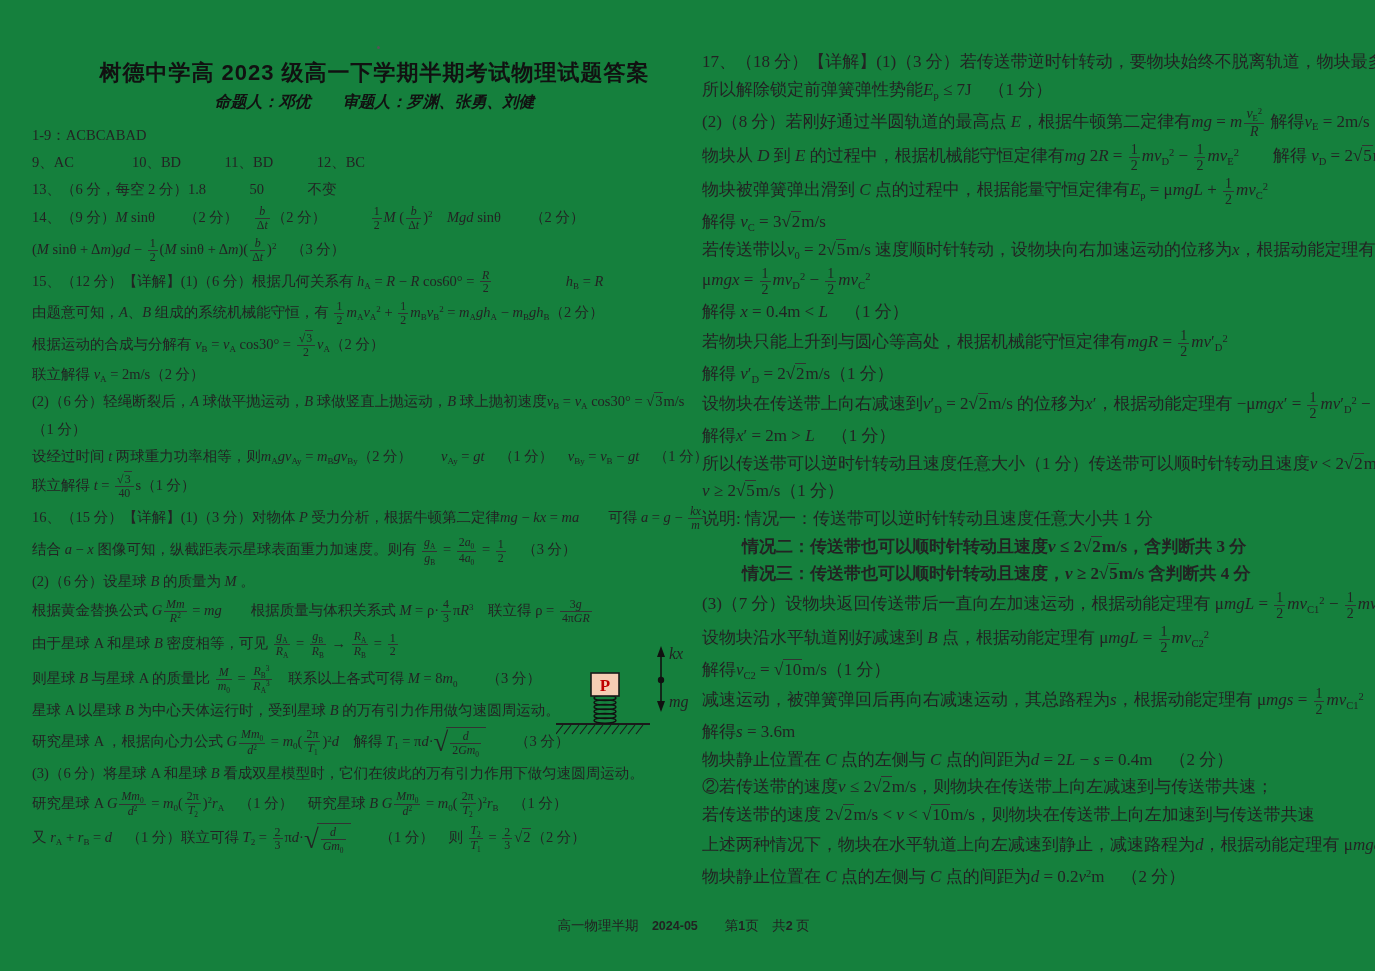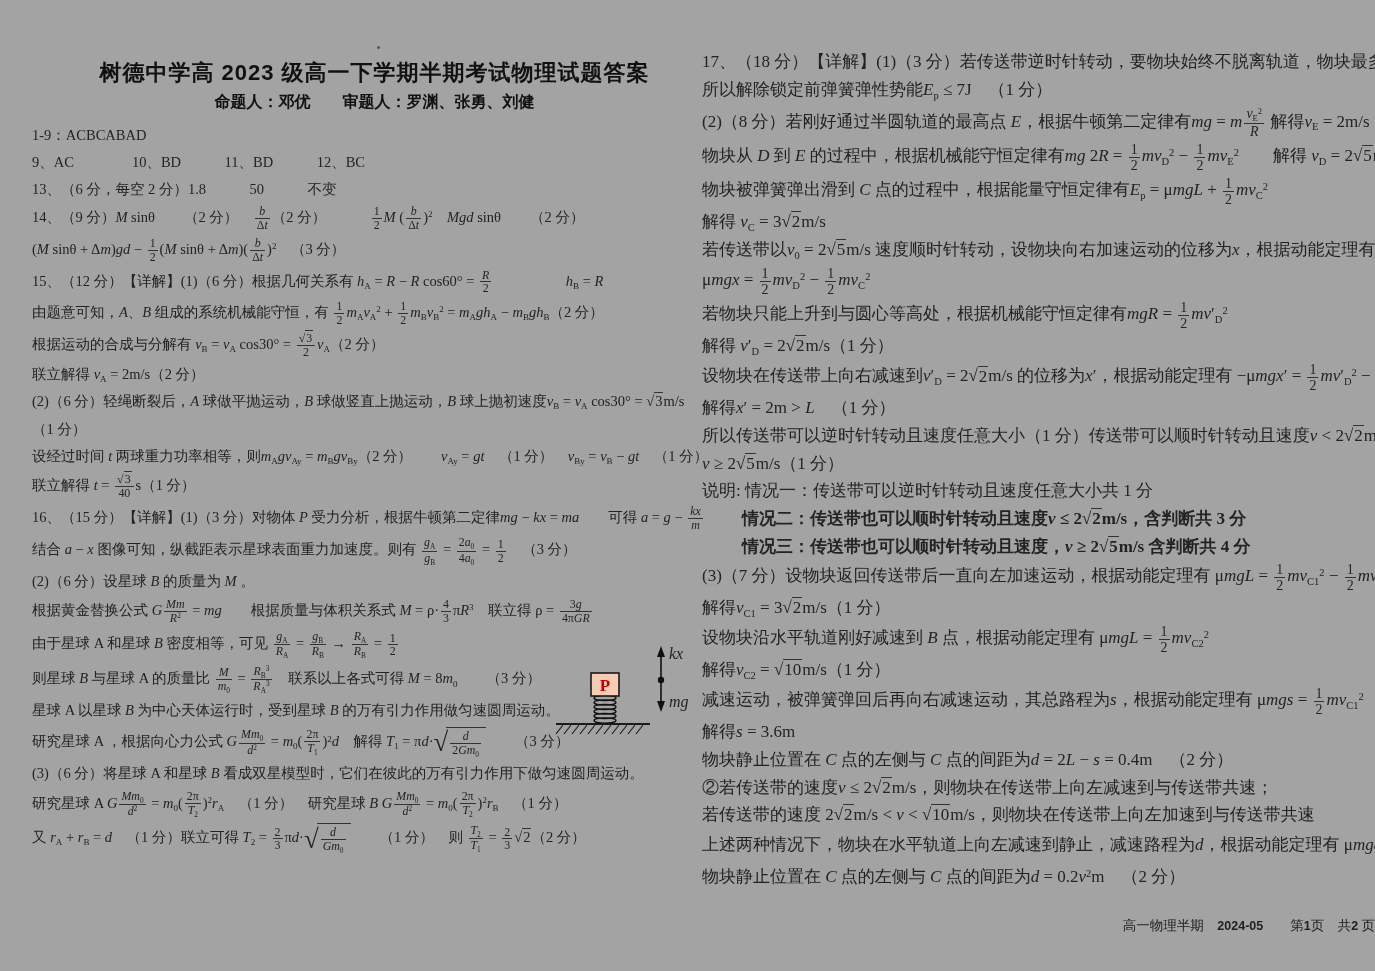--- a/index.html
+++ b/index.html
@@ -1,32 +1,33 @@
 <!DOCTYPE html>
 <html><head>
 <meta charset="utf-8">
 <style>
   html,body{margin:0;padding:0;background:#ffffff;}
   .page{
-    position:relative;width:1375px;height:971px;background:#a3a3a3;
+    position:relative;width:1375px;height:971px;background:#15803d;
     font-family:"Liberation Serif","DejaVu Serif",serif;color:#232323;
     overflow:hidden;
   }
   .col{position:absolute;}
   .col.left{left:32px;top:58px;width:655px;font-size:14.5px;}
   .col.right{left:702px;top:50px;width:660px;font-size:17px;}
   .title{
     font-family:"Liberation Sans","DejaVu Sans",sans-serif;
     font-weight:bold;font-size:22px;text-align:center;color:#111;
     letter-spacing:1px;margin:0 30px 4px 60px;
   }
   .subtitle{
     font-family:"Liberation Sans","DejaVu Sans",sans-serif;
     font-weight:bold;font-size:16px;text-align:center;color:#111;
     margin:0 30px 12px 60px;
+    font-style:italic;
   }
   .ln{white-space:nowrap;line-height:1.5;margin-bottom:5px;min-height:19px;}
   .col.right .ln{line-height:1.45;margin-bottom:3px;}
   .ln.g{}
   .ln.ind{padding-left:40px;font-weight:bold;}
   i{font-style:italic;}
   sub{font-size:0.62em;vertical-align:-0.35em;}
   sup{font-size:0.62em;vertical-align:0.5em;}
   
   .f{
@@ -35,21 +36,21 @@
   }
   .f>span{display:block;padding:0 2px;}
   .f>span:first-child{border-bottom:1px solid #333;}
   
   .v{border-top:1px solid #333;padding:0 1px;}
   
   .r{display:inline-flex;align-items:center;vertical-align:middle;}
   .rg{font-size:1.85em;line-height:0.9;margin-right:-2px;font-style:normal;}
   .r>.v{display:inline-flex;align-items:center;border-top:1.3px solid #333;padding:2px 3px 0 2px;}
   .footer{
-    position:absolute;left:0;right:0;top:916px;text-align:right;
+    position:absolute;left:0;right:8px;top:916px;text-align:center;
     font-size:13.5px;color:#222;
   }
   .footer .ln{margin:0;}
   .sans{font-family:"Liberation Sans","DejaVu Sans",sans-serif;font-weight:bold;font-size:12.5px;}
   .diagram{position:absolute;left:556px;top:641px;width:150px;height:104px;}
   .speck{position:absolute;left:377px;top:46px;width:3px;height:3px;background:#555;border-radius:50%;}
 </style>
 </head>
 <body>
 
@@ -220,20 +221,21 @@
         </span><i>mv</i><sub>C</sub><sup>2</sup></div>
       <div class="ln">解得 <i>v</i><sub>C</sub> = 3√<span class="v">2</span>m/s</div>
       <div class="ln">若传送带以<i>v</i><sub>0</sub> = 2√<span class="v">5</span>m/s 速度顺时针转动，设物块向右加速运动的位移为<i>x</i>，根据动能定理有</div>
       <div class="ln">μ<i>mgx</i> = <span class="f">
           <span>1</span>
           <span>2</span>
         </span><i>mv</i><sub>D</sub><sup>2</sup> − <span class="f">
           <span>1</span>
           <span>2</span>
         </span><i>mv</i><sub>C</sub><sup>2</sup></div>
+      <div class="ln">解得 <i>x</i> = 0.4m &lt; <i>L</i> （1 分）</div>
       <div class="ln">若物块只能上升到与圆心等高处，根据机械能守恒定律有<i>mgR</i> = <span class="f">
           <span>1</span>
           <span>2</span>
         </span><i>mv</i>′<sub>D</sub><sup>2</sup></div>
       <div class="ln">解得 <i>v</i>′<sub>D</sub> = 2√<span class="v">2</span>m/s（1 分）</div>
       <div class="ln">设物块在传送带上向右减速到<i>v</i>′<sub>D</sub> = 2√<span class="v">2</span>m/s 的位移为<i>x</i>′，根据动能定理有 −μ<i>mgx</i>′ = <span class="f">
           <span>1</span>
           <span>2</span>
         </span><i>mv</i>′<sub>D</sub><sup>2</sup> − <span class="f">
           <span>1</span>
@@ -245,21 +247,20 @@
       <div class="ln">说明: 情况一：传送带可以逆时针转动且速度任意大小共 1 分</div>
       <div class="ln ind">情况二：传送带也可以顺时针转动且速度<i>v</i> ≤ 2√<span class="v">2</span>m/s，含判断共 3 分</div>
       <div class="ln ind">情况三：传送带也可以顺时针转动且速度，<i>v</i> ≥ 2√<span class="v">5</span>m/s 含判断共 4 分</div>
       <div class="ln g">(3)（7 分）设物块返回传送带后一直向左加速运动，根据动能定理有 μ<i>mgL</i> = <span class="f">
           <span>1</span>
           <span>2</span>
         </span><i>mv</i><sub>C1</sub><sup>2</sup> − <span class="f">
           <span>1</span>
           <span>2</span>
         </span><i>mv</i><sub>C</sub><sup>2</sup></div>
-      <div class="ln">解得<i>v</i><sub>C1</sub> = 3√<span class="v">2</span>m/s（1 分）</div>
       <div class="ln">设物块沿水平轨道刚好减速到 <i>B</i> 点，根据动能定理有 μ<i>mgL</i> = <span class="f">
           <span>1</span>
           <span>2</span>
         </span><i>mv</i><sub>C2</sub><sup>2</sup></div>
       <div class="ln">解得<i>v</i><sub>C2</sub> = √<span class="v">10</span>m/s（1 分）</div>
       <div class="ln">减速运动，被弹簧弹回后再向右减速运动，其总路程为<i>s</i>，根据动能定理有 μ<i>mgs</i> = <span class="f">
           <span>1</span>
           <span>2</span>
         </span><i>mv</i><sub>C1</sub><sup>2</sup></div>
       <div class="ln">解得<i>s</i> = 3.6m</div>

